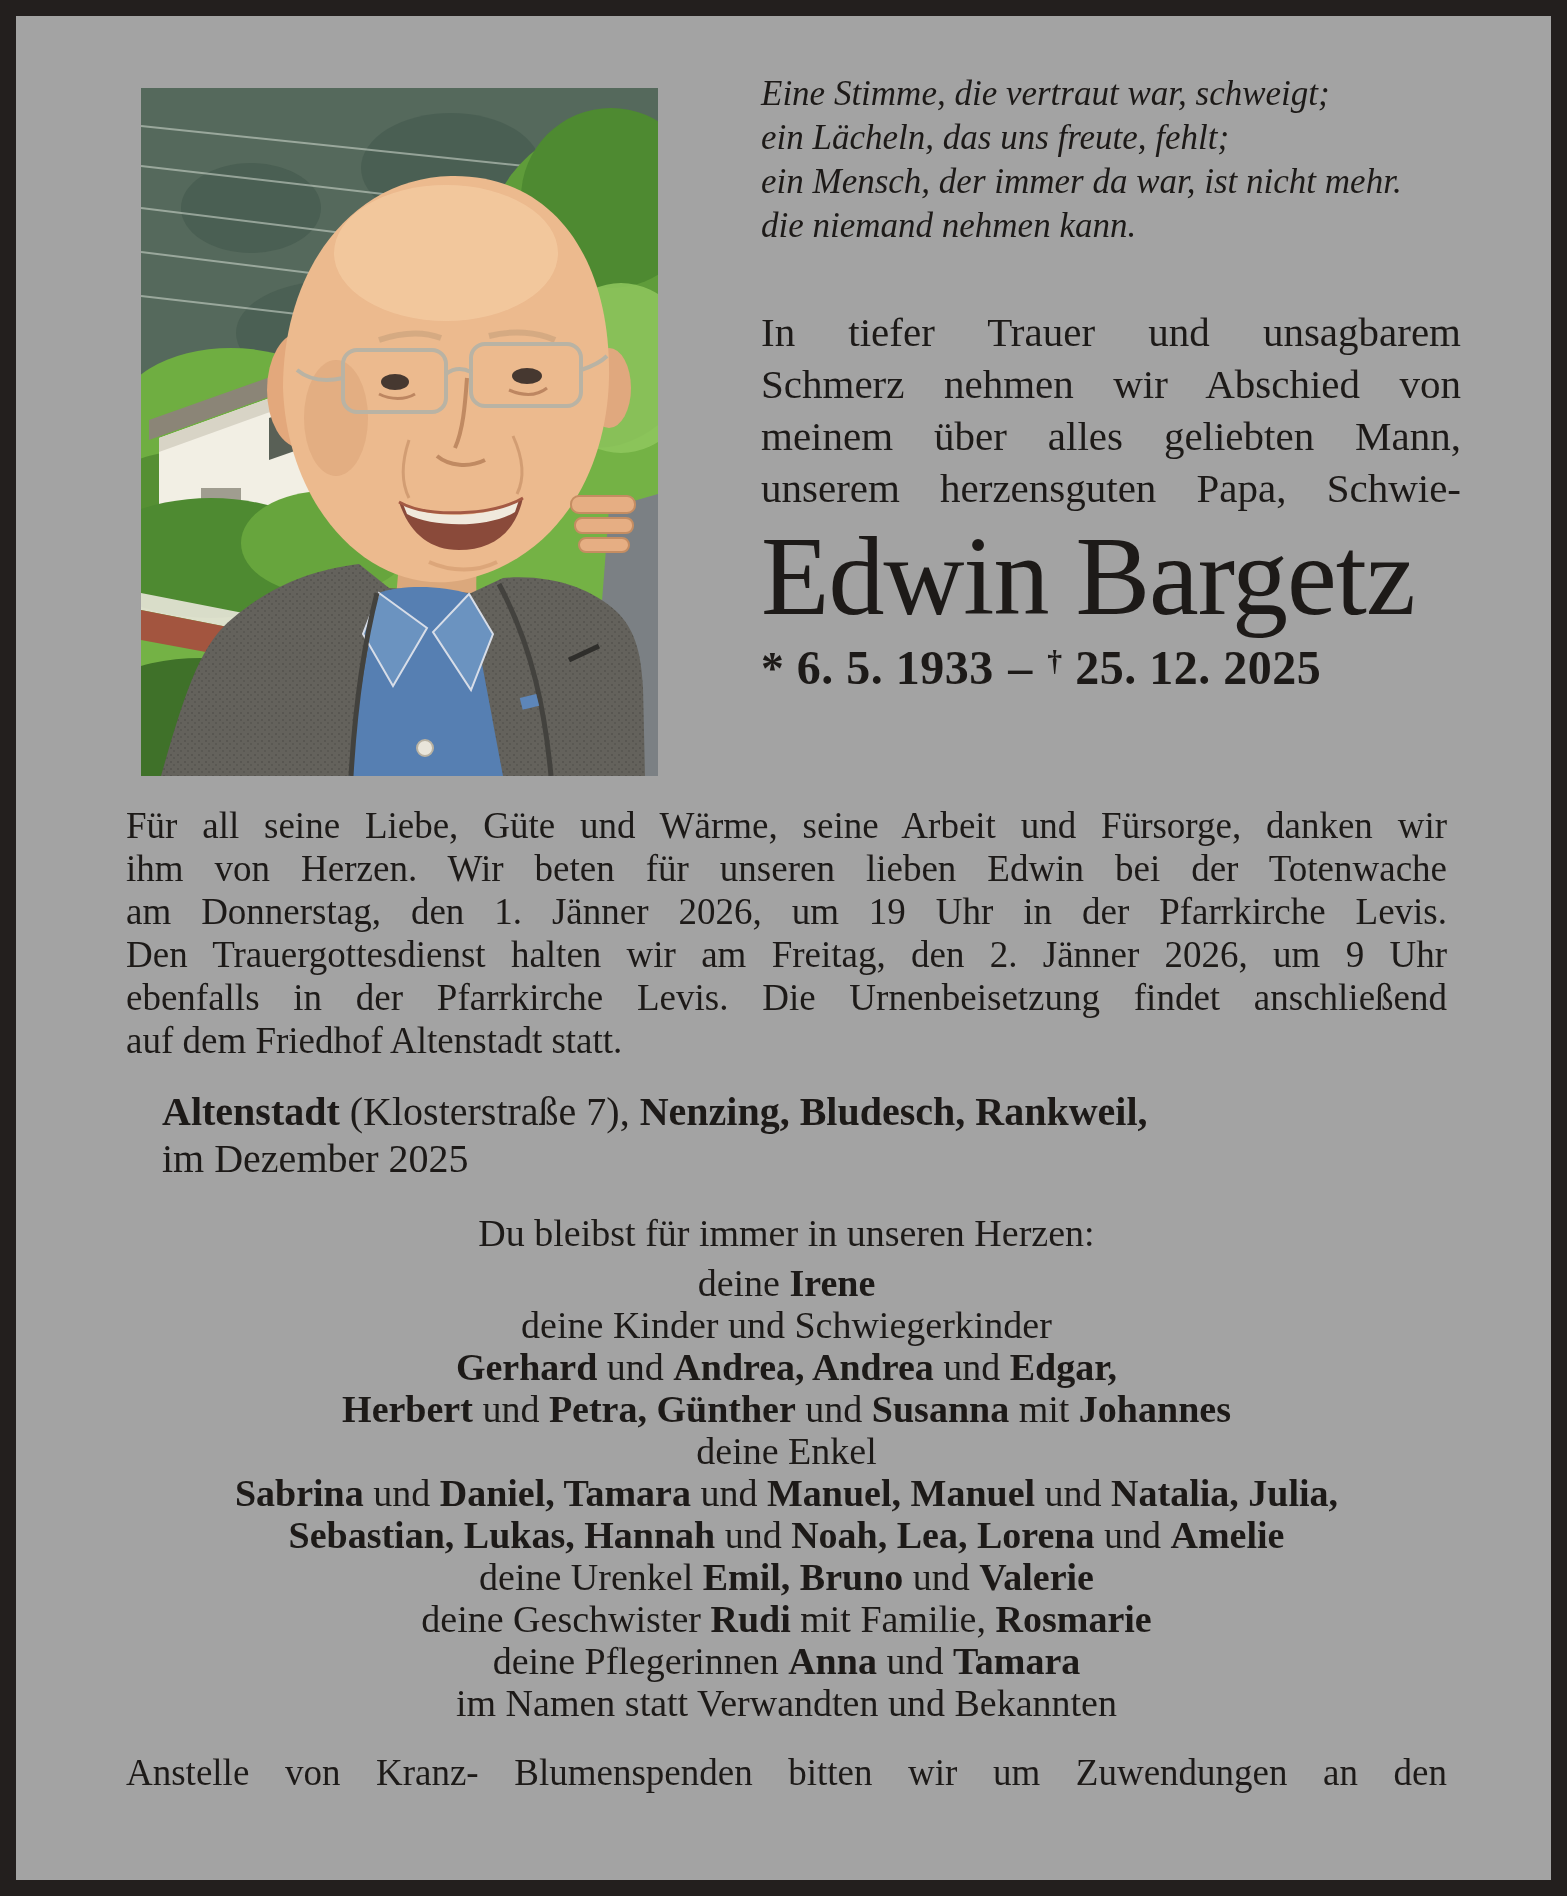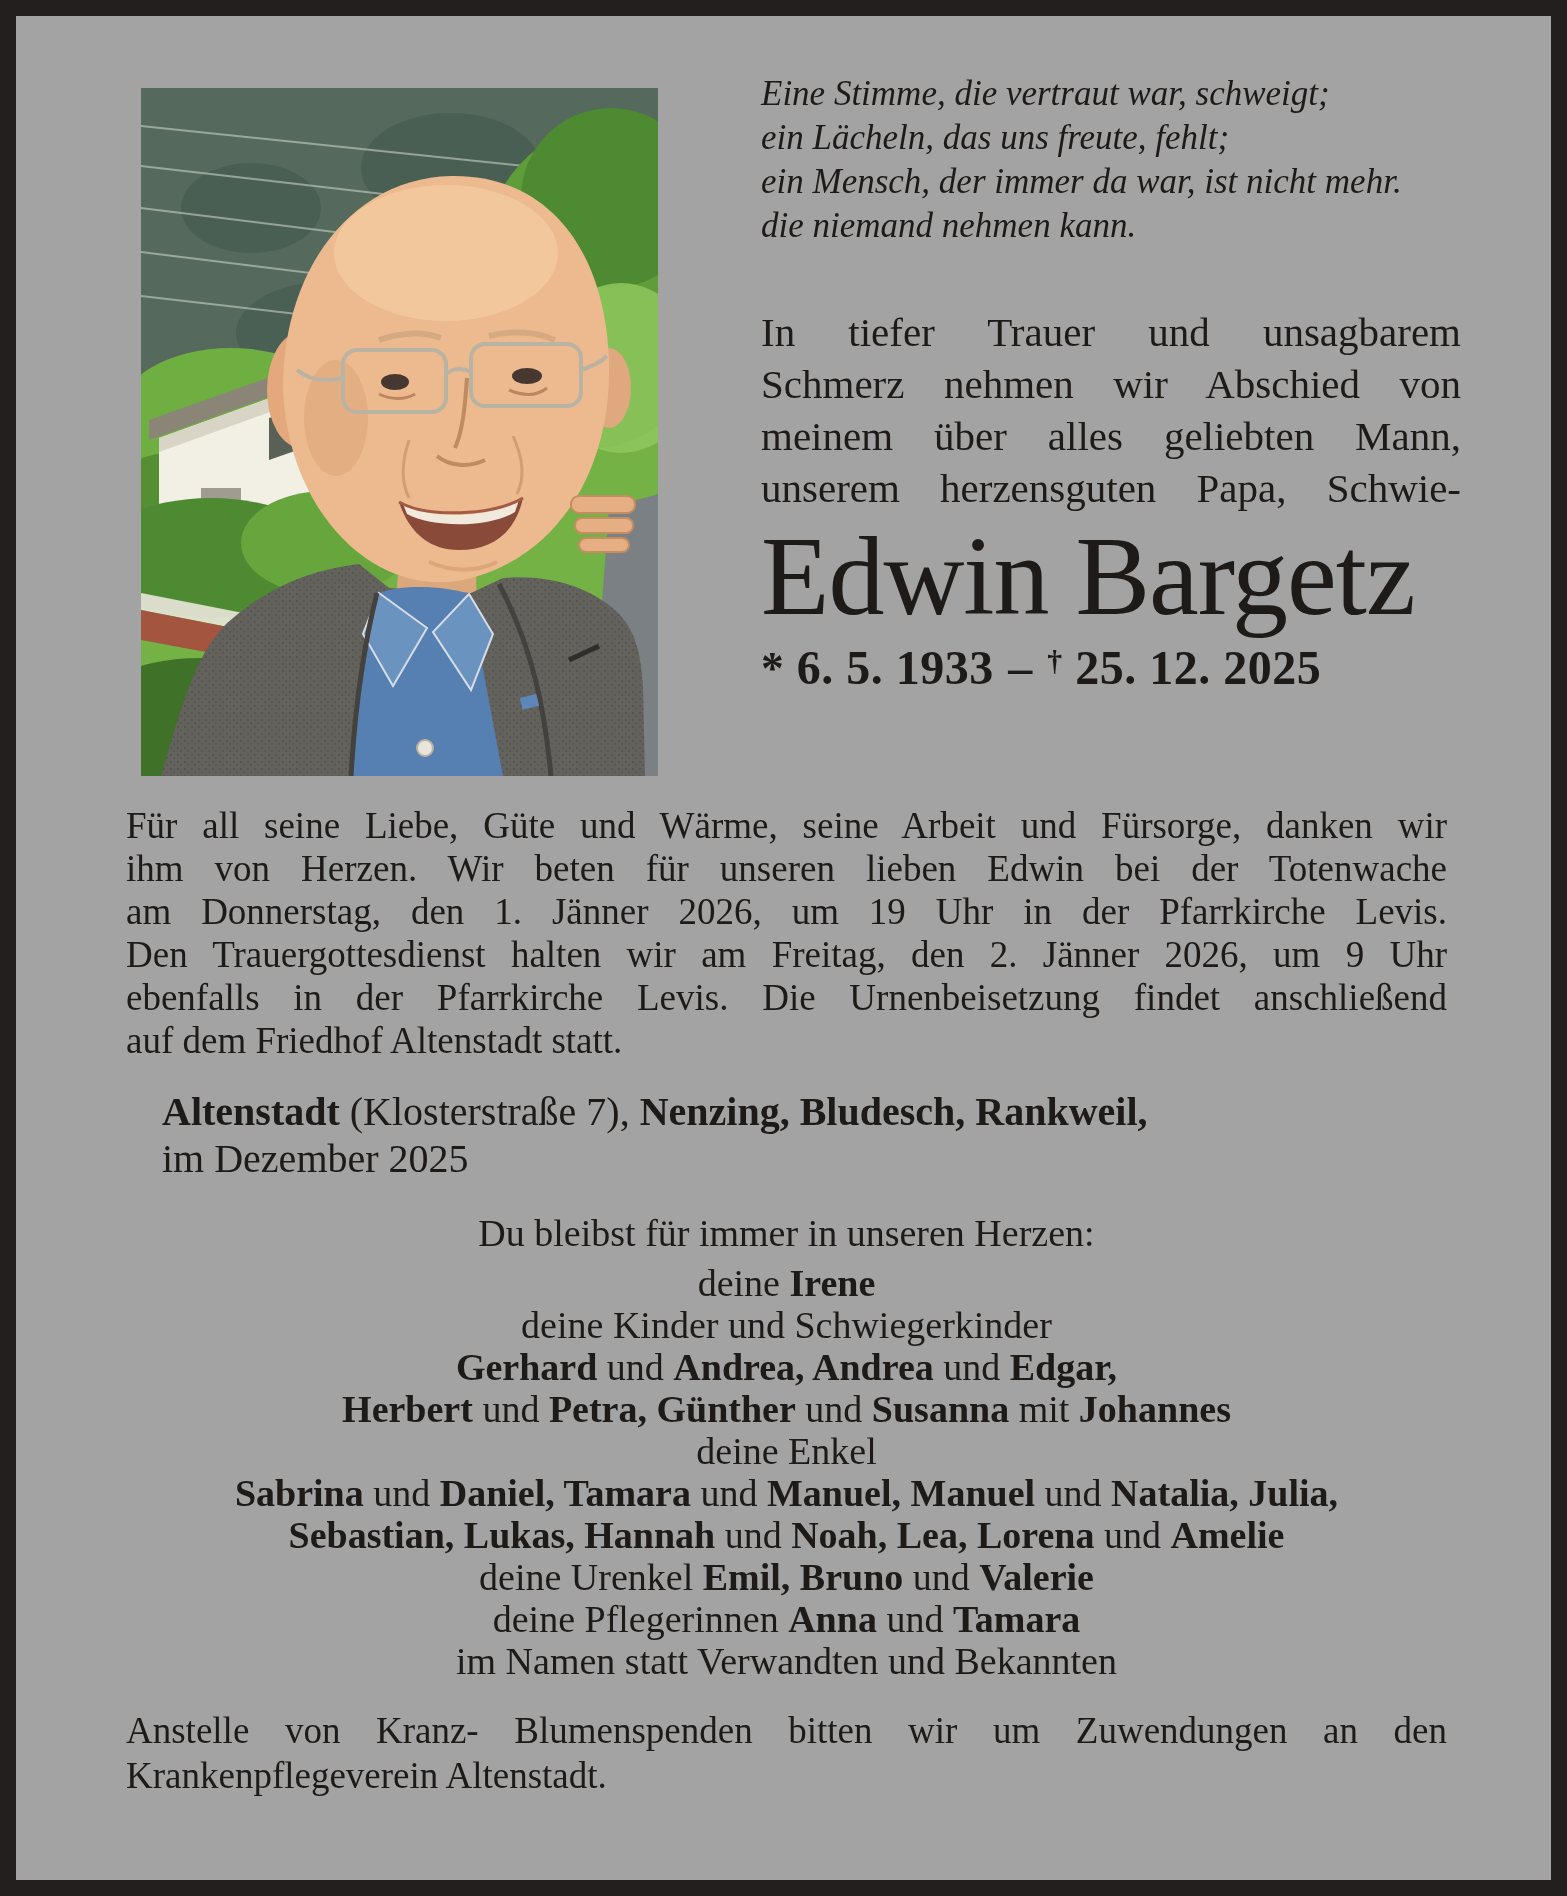--- a/index.html
+++ b/index.html
@@ -168,24 +168,24 @@
       <div class="farewell">
         <div class="heading">Du bleibst für immer in unseren Herzen:</div>
         <div><span>deine </span><span class="b">Irene</span></div>
         <div><span>deine Kinder und Schwiegerkinder</span></div>
         <div><span class="b">Gerhard</span><span> und </span><span class="b">Andrea, Andrea</span><span> und </span><span class="b">Edgar,</span></div>
         <div><span class="b">Herbert</span><span> und </span><span class="b">Petra, Günther</span><span> und </span><span class="b">Susanna</span><span> mit </span><span class="b">Johannes</span></div>
         <div><span>deine Enkel</span></div>
         <div><span class="b">Sabrina</span><span> und </span><span class="b">Daniel, Tamara</span><span> und </span><span class="b">Manuel, Manuel</span><span> und </span><span class="b">Natalia, Julia,</span></div>
         <div><span class="b">Sebastian, Lukas, Hannah</span><span> und </span><span class="b">Noah, Lea, Lorena</span><span> und </span><span class="b">Amelie</span></div>
         <div><span>deine Urenkel </span><span class="b">Emil, Bruno</span><span> und </span><span class="b">Valerie</span></div>
+        <div><span>deine Geschwister </span><span class="b">Rudi</span><span> mit Familie, </span><span class="b">Rosmarie</span></div>
         <div><span>deine Pflegerinnen </span><span class="b">Anna</span><span> und </span><span class="b">Tamara</span></div>
         <div><span>im Namen statt Verwandten und Bekannten</span></div>
       </div>
 
       <div class="donation">
         <div class="jl">Anstelle von Kranz- Blumenspenden bitten wir um Zuwendungen an den</div>
-        <div>Krankenpflegeverein Altenstadt.</div>
       </div>
 
     </div>
   </div>
 </div>
 
 </body></html>

